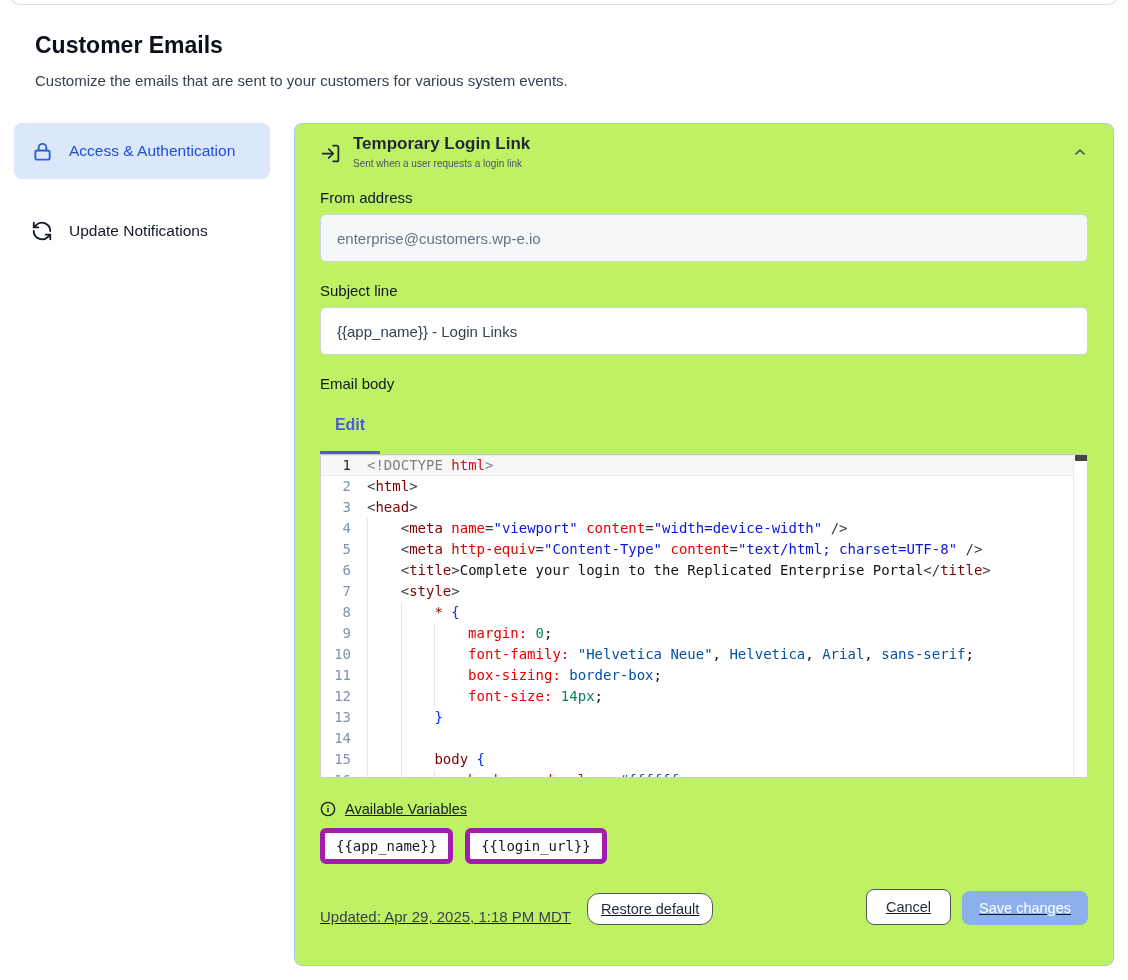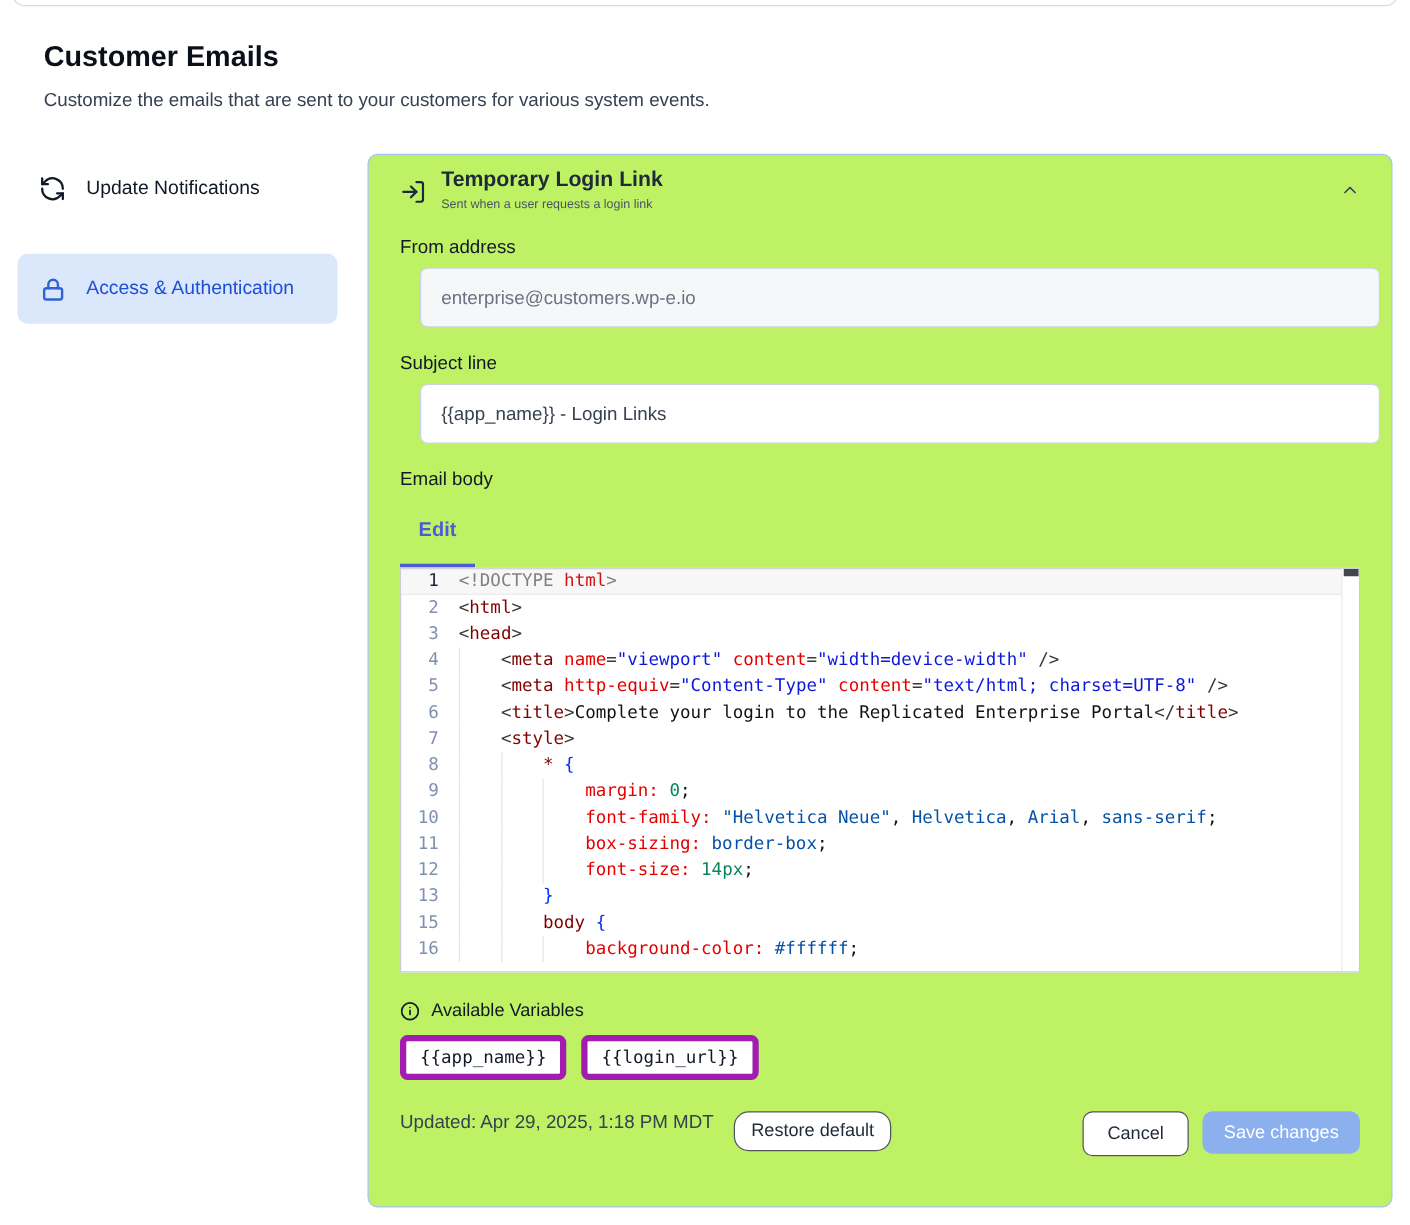--- a/index.html
+++ b/index.html
@@ -36,21 +36,21 @@
   .hdr-icon { margin-top:9px; }
   .hdr-text { }
   .hdr-title { font-size:17px; font-weight:700; color:#1f2937; }
   .hdr-sub { font-size:10px; color:#4b5563; margin-top:4px; }
   .hdr-chevron { margin-left:auto; margin-top:10px; cursor:pointer; }
 
   .field-label { font-size:15px; color:#111827; margin-top:20px; }
   .text-input {
     display:block; width:100%; height:48px; margin-top:8px; padding:0 16px;
     border:1px solid #cbd5e1; border-radius:6px; font-size:15px;
-    font-family:"Liberation Sans", sans-serif; outline:none; background:#fff; color:#374151;margin-left:16px;
+    font-family:"Liberation Sans", sans-serif; outline:none; background:#fff; color:#374151;
   }
   .text-input.muted { background:#f5f7f9; color:#6b7280; }
 
   
   .tabs { display:flex; margin-top:10px; height:52px; position:relative; }
   .tab { font-size:16px; color:#1f2937; text-align:center; padding-top:14px; cursor:pointer; }
   .tab.edit { width:60px; font-weight:700; color:#4f5bd5; }
   .tab.preview { width:90px; }
   .tab-underline { position:absolute; left:0; bottom:0; width:60px; height:3px; background:#4f5bd5; }
 
@@ -67,30 +67,30 @@
   .code { flex:1; color:#111; }
   .ind { display:inline-block; width:4ch; border-left:1px solid #e6e6e6; height:21px; vertical-align:top; }
   .t-meta{color:#808080} .t-dred{color:#d01313} .t-tag{color:#800000}
   .t-delim{color:#383838} .t-attr{color:#e50000} .t-str{color:#0c18d8}
   .t-prop{color:#e50000} .t-val{color:#0451a5} .t-num{color:#098658}
   .t-text{color:#111} .t-punc{color:#111} .t-brace{color:#0431fa}
   .scrollbar { position:absolute; top:0; right:0; width:14px; height:100%; background:#fff; border-left:1px solid #ececec; }
   .scroll-thumb { position:absolute; top:0; left:1px; right:0; height:6px; background:#44474a; cursor:grab; }
 
   
-  .vars-row { display:flex; align-items:flex-start; gap:9px; margin-top:23px; }
+  .vars-row { display:flex; align-items:flex-start; gap:9px; margin-top:23px;text-decoration:underline; }
   .vars-label { font-size:14.5px; color:#111827; }
   .chips { display:flex; gap:12px; margin-top:11px; }
   .chip {
     font-family:"DejaVu Sans Mono", monospace; font-size:14px; color:#111827;
     background:#fff; border:5px solid #a21caf; border-radius:6px; padding:5px 11px; cursor:pointer;
   }
 
   
-  .footer { display:flex; align-items:flex-start; margin-top:25px; }
+  .footer { display:flex; align-items:flex-end; margin-top:25px;text-decoration:underline; }
   .updated { font-size:15px; color:#374151; }
   .btn {
     font-family:"Liberation Sans", sans-serif; font-size:14.5px; cursor:pointer;
     background:#fff; color:#1f2937; border:1px solid #52575e; border-radius:12px;
   }
   .btn.restore { margin-left:16px; padding:7px 13px; }
   .btn.cancel { margin-left:auto; padding:9px 19px; border-radius:8px; }
   .btn.save {
     margin-left:11px; padding:9px 17px; border-radius:8px; border:none;
     background:#8cb0ee; color:#ffffff;
@@ -101,39 +101,39 @@
 <body>
 
 <div class="top-edge"></div>
 
 <h1 class="page-title">Customer Emails</h1>
 <div class="page-subtitle">Customize the emails that are sent to your customers for various system events.</div>
 
 <div class="layout">
 
   <div class="sidebar">
+    <div class="side-item selected">
+      <span class="side-icon">
+        <svg width="23" height="23" viewBox="0 0 24 24" fill="none" stroke="#2f62d8" stroke-width="2" stroke-linecap="round" stroke-linejoin="round">
+          <rect x="4.5" y="11" width="15" height="9.5" rx="2"></rect>
+          <path d="M8 11V8a4 4 0 0 1 8 0v3"></path>
+        </svg>
+      </span>
+      <span class="side-label">Access &amp; Authentication</span>
+    </div>
     <div class="side-item">
       <span class="side-icon">
         <svg width="22" height="22" viewBox="0 0 24 24" fill="none" stroke="#111827" stroke-width="2" stroke-linecap="round" stroke-linejoin="round">
           <path d="M21 12a9 9 0 0 0-15.5-6.3L3 8"></path>
           <path d="M3 3v5h5"></path>
           <path d="M3 12a9 9 0 0 0 15.5 6.3L21 16"></path>
           <path d="M21 21v-5h-5"></path>
         </svg>
       </span>
       <span class="side-label">Update Notifications</span>
-    </div>
-    <div class="side-item selected">
-      <span class="side-icon">
-        <svg width="23" height="23" viewBox="0 0 24 24" fill="none" stroke="#2f62d8" stroke-width="2" stroke-linecap="round" stroke-linejoin="round">
-          <rect x="4.5" y="11" width="15" height="9.5" rx="2"></rect>
-          <path d="M8 11V8a4 4 0 0 1 8 0v3"></path>
-        </svg>
-      </span>
-      <span class="side-label">Access &amp; Authentication</span>
     </div>
   </div>
 
   <div class="panel">
 
     <div class="panel-header">
       <span class="hdr-icon">
         <svg width="21" height="21" viewBox="0 0 24 24" fill="none" stroke="#1f2937" stroke-width="2" stroke-linecap="round" stroke-linejoin="round">
           <path d="M15 3h4a2 2 0 0 1 2 2v14a2 2 0 0 1-2 2h-4"></path>
           <polyline points="10 17 15 12 10 7"></polyline>
@@ -172,20 +172,21 @@
           <div class="cm-row"><span class="gutter">4</span><span class="code"><span class="ind"></span><span class="t-delim">&lt;</span><span class="t-tag">meta</span><span class="t-text"> </span><span class="t-attr">name</span><span class="t-delim">=</span><span class="t-str">"viewport"</span><span class="t-text"> </span><span class="t-attr">content</span><span class="t-delim">=</span><span class="t-str">"width=device-width"</span><span class="t-text"> </span><span class="t-delim">/&gt;</span></span></div>
           <div class="cm-row"><span class="gutter">5</span><span class="code"><span class="ind"></span><span class="t-delim">&lt;</span><span class="t-tag">meta</span><span class="t-text"> </span><span class="t-attr">http-equiv</span><span class="t-delim">=</span><span class="t-str">"Content-Type"</span><span class="t-text"> </span><span class="t-attr">content</span><span class="t-delim">=</span><span class="t-str">"text/html; charset=UTF-8"</span><span class="t-text"> </span><span class="t-delim">/&gt;</span></span></div>
           <div class="cm-row"><span class="gutter">6</span><span class="code"><span class="ind"></span><span class="t-delim">&lt;</span><span class="t-tag">title</span><span class="t-delim">&gt;</span><span class="t-text">Complete your login to the Replicated Enterprise Portal</span><span class="t-delim">&lt;/</span><span class="t-tag">title</span><span class="t-delim">&gt;</span></span></div>
           <div class="cm-row"><span class="gutter">7</span><span class="code"><span class="ind"></span><span class="t-delim">&lt;</span><span class="t-tag">style</span><span class="t-delim">&gt;</span></span></div>
           <div class="cm-row"><span class="gutter">8</span><span class="code"><span class="ind"></span><span class="ind"></span><span class="t-tag">* </span><span class="t-brace">{</span></span></div>
           <div class="cm-row"><span class="gutter">9</span><span class="code"><span class="ind"></span><span class="ind"></span><span class="ind"></span><span class="t-prop">margin:</span><span class="t-text"> </span><span class="t-num">0</span><span class="t-punc">;</span></span></div>
           <div class="cm-row"><span class="gutter">10</span><span class="code"><span class="ind"></span><span class="ind"></span><span class="ind"></span><span class="t-prop">font-family:</span><span class="t-text"> </span><span class="t-val">"Helvetica Neue"</span><span class="t-punc">,</span><span class="t-text"> </span><span class="t-val">Helvetica</span><span class="t-punc">,</span><span class="t-text"> </span><span class="t-val">Arial</span><span class="t-punc">,</span><span class="t-text"> </span><span class="t-val">sans-serif</span><span class="t-punc">;</span></span></div>
           <div class="cm-row"><span class="gutter">11</span><span class="code"><span class="ind"></span><span class="ind"></span><span class="ind"></span><span class="t-prop">box-sizing:</span><span class="t-text"> </span><span class="t-val">border-box</span><span class="t-punc">;</span></span></div>
           <div class="cm-row"><span class="gutter">12</span><span class="code"><span class="ind"></span><span class="ind"></span><span class="ind"></span><span class="t-prop">font-size:</span><span class="t-text"> </span><span class="t-num">14px</span><span class="t-punc">;</span></span></div>
           <div class="cm-row"><span class="gutter">13</span><span class="code"><span class="ind"></span><span class="ind"></span><span class="t-brace">}</span></span></div>
+          <div class="cm-row"><span class="gutter">14</span><span class="code"><span class="ind"></span><span class="ind"></span></span></div>
           <div class="cm-row"><span class="gutter">15</span><span class="code"><span class="ind"></span><span class="ind"></span><span class="t-tag">body </span><span class="t-brace">{</span></span></div>
           <div class="cm-row"><span class="gutter">16</span><span class="code"><span class="ind"></span><span class="ind"></span><span class="ind"></span><span class="t-prop">background-color:</span><span class="t-text"> </span><span class="t-val">#ffffff</span><span class="t-punc">;</span></span></div>
         </div>
       <div class="scrollbar">
         <div class="scroll-thumb"></div>
       </div>
     </div>
 
     <div class="vars-row">
       <span>

